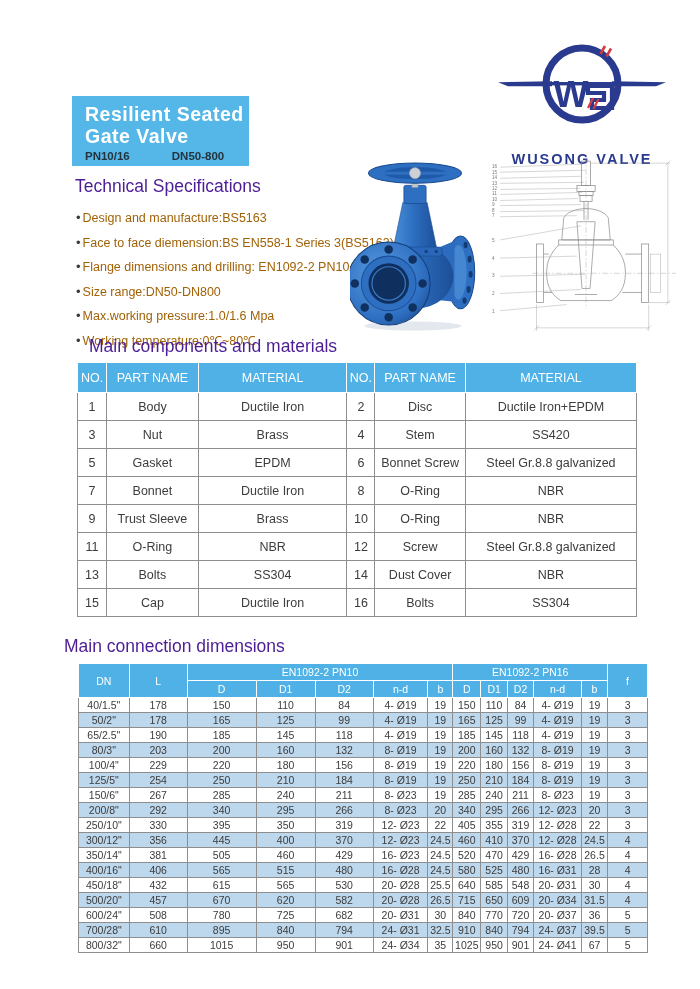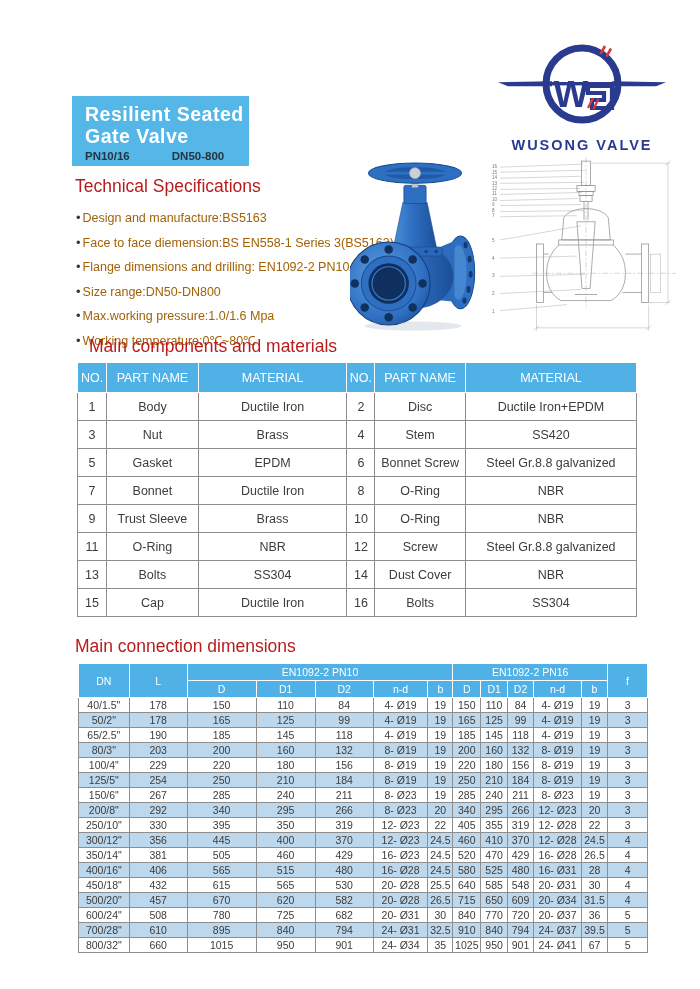--- a/index.html
+++ b/index.html
@@ -6,27 +6,27 @@
   .page{position:relative;width:700px;height:989px;background:#ffffff;
         font-family:"Liberation Sans",sans-serif;color:#3c3c3c;overflow:hidden;}
 
   
   .title-box{position:absolute;left:72px;top:58px;width:177px;height:70px;
              background:#55b7e8;padding:7px 0 0 13px;box-sizing:border-box;margin-top:38px;}
   .title-line{font-size:19.5px;line-height:22px;font-weight:bold;color:#ffffff;letter-spacing:.5px;}
   .title-sub{margin-top:3px;font-size:11.5px;font-weight:bold;color:#24343f;display:flex;gap:42px;}
 
   .logo{position:absolute;left:492px;top:36px;width:180px;text-align:center;}
-  .brand-name{font-size:14.5px;font-weight:bold;color:#2a3b8f;letter-spacing:2px;margin-top:1px;}
+  .brand-name{font-size:14.5px;font-weight:bold;color:#2a3b8f;letter-spacing:2px;margin-top:15px;}
 
   
-  .section-title{position:absolute;font-size:17.5px;color:#b91c1c;font-weight:normal;margin:0;}
+  .section-title{position:absolute;font-size:17.5px;color:#4c1d95;font-weight:normal;margin:0;}
   .st-tech{left:75px;top:176px;}
   .st-comp{left:89px;top:336px;}
-  .st-dim{left:75px;top:636px;}
+  .st-dim{left:64px;top:636px;}
 
   
   .spec-list{position:absolute;left:76px;top:206px;width:280px;}
   .spec-item{font-size:12.5px;line-height:24.5px;color:#a16207;white-space:nowrap;}
   .spec-item::before{content:"\2022";font-size:13px;margin-right:2px;color:#3b3b3b;}
 
   
   .photo-wrap{position:absolute;left:350px;top:158px;width:132px;height:174px;}
   .drawing-wrap{position:absolute;left:488px;top:155px;width:192px;height:182px;}
   .dwg{stroke:#8a8a8a;stroke-width:0.7;fill:none;}

